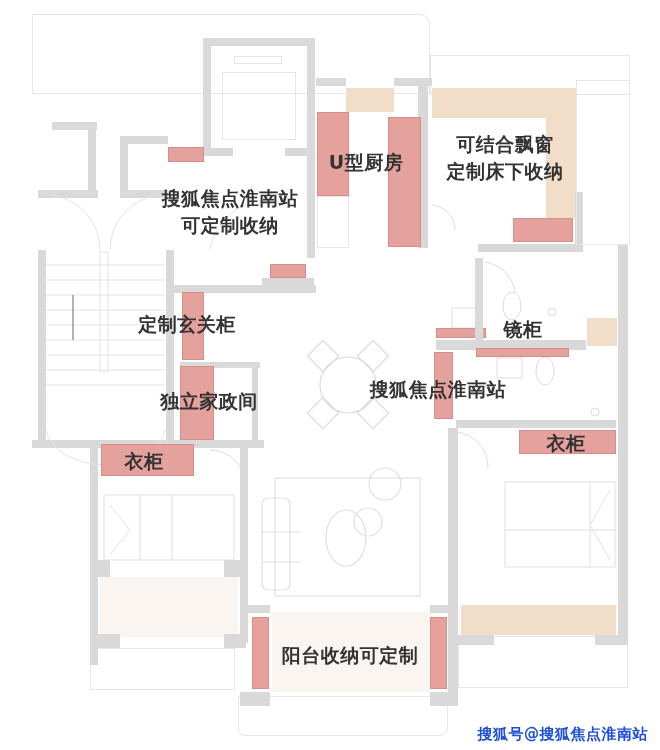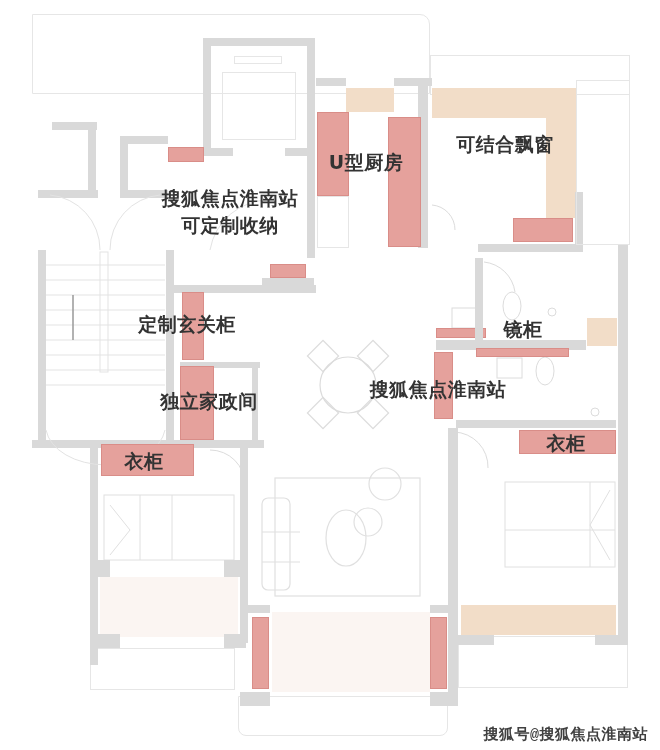--- a/index.html
+++ b/index.html
@@ -4,21 +4,21 @@
   <style>
     html, body { margin: 0; padding: 0; background: #ffffff; }
     body { width: 660px; height: 750px; position: relative; overflow: hidden; font-family: "DejaVu Sans", sans-serif; }
     .plan { position: absolute; left: 0; top: 0; width: 660px; height: 750px; }
     .wall { position: absolute; background: #d9d9d9; }
     .outline { position: absolute; border: 1px solid #e6e6e6; box-sizing: border-box; }
     .store { position: absolute; background: #e5a19c; box-sizing: border-box; border: 1px solid #d98d88; }
     .beige { position: absolute; background: #f2ddc8; }
     .floorwarm { position: absolute; background: #fbf5f2; }
     .label { position: absolute; color: #333333; font-weight: bold; font-size: 19px; line-height: 24px; white-space: nowrap; letter-spacing: 0.5px; text-align: center; }
-    .watermark { position: absolute; right: 12px; bottom: 6px; color: #404040; font-weight: bold; font-size: 15px; letter-spacing: 0.5px; text-shadow: 1px 1px 0 #fff, -1px -1px 0 #fff, 1px -1px 0 #fff, -1px 1px 0 #fff; font-family: Liberation Mono, monospace; }
+    .watermark { position: absolute; right: 12px; bottom: 6px; color: #1d4ed8; font-weight: bold; font-size: 15px; letter-spacing: 0.5px; text-shadow: 1px 1px 0 #fff, -1px -1px 0 #fff, 1px -1px 0 #fff, -1px 1px 0 #fff; }
     svg.lines { position: absolute; left: 0; top: 0; }
   </style>
 </head>
 <body>
 
 <div class="plan">
 
   <div class="outline" style="left:32px;top:14px;width:398px;height:80px;border-radius:0 10px 0 0;"></div>
   <div class="outline" style="left:430px;top:55px;width:200px;height:40px;"></div>
   <div class="outline" style="left:90px;top:648px;width:145px;height:42px;"></div>
@@ -174,28 +174,30 @@
   <div class="beige" style="left:461px;top:605px;width:155px;height:30px;"></div>
   <div class="wall" style="left:458px;top:635px;width:36px;height:10px;"></div>
   <div class="wall" style="left:595px;top:635px;width:33px;height:10px;"></div>
 
   <div class="label" style="left:160px;top:186px;width:140px;">搜狐焦点淮南站</div>
   <div class="label" style="left:160px;top:213px;width:140px;">可定制收纳</div>
 
   <div class="label" style="left:316px;top:150px;width:100px;">U型厨房</div>
 
   <div class="label" style="left:435px;top:132px;width:140px;">可结合飘窗</div>
+  <div class="label" style="left:435px;top:159px;width:140px;">定制床下收纳</div>
 
   <div class="label" style="left:148px;top:389px;width:122px;">独立家政间</div>
 
   <div class="label" style="left:128px;top:312px;width:118px;">定制玄关柜</div>
 
   <div class="label" style="left:495px;top:317px;width:56px;">镜柜</div>
 
   <div class="label" style="left:358px;top:377px;width:160px;">搜狐焦点淮南站</div>
 
   <div class="label" style="left:116px;top:449px;width:56px;">衣柜</div>
 
   <div class="label" style="left:538px;top:431px;width:56px;">衣柜</div>
 
+  <div class="label" style="left:268px;top:643px;width:164px;">阳台收纳可定制</div>
 
   <div class="watermark">搜狐号@搜狐焦点淮南站</div>
 </div>
 
 </body></html>

